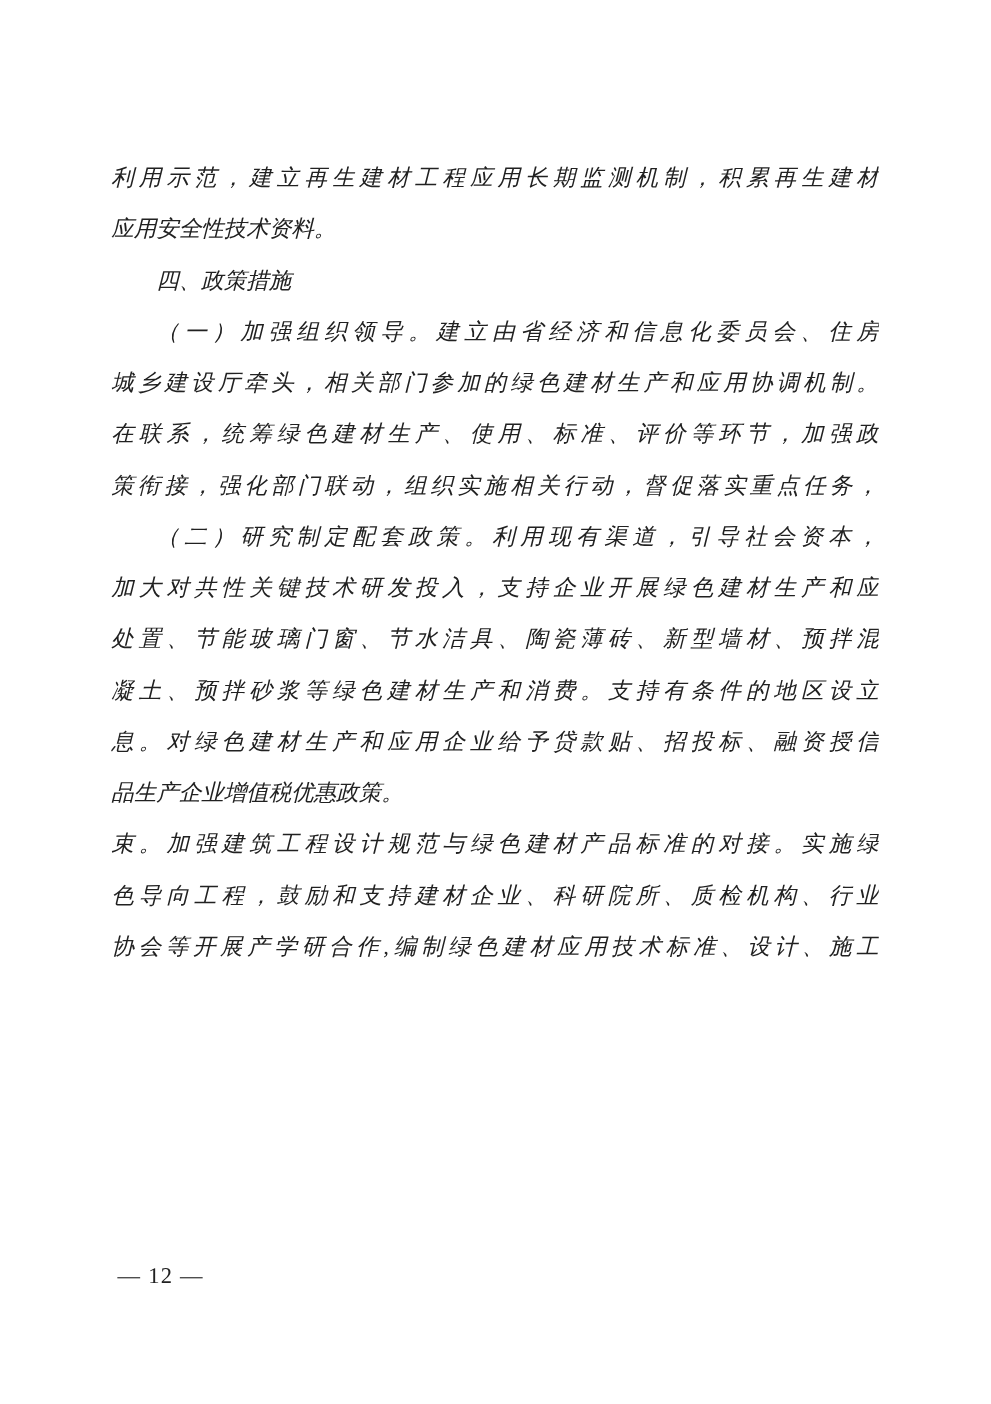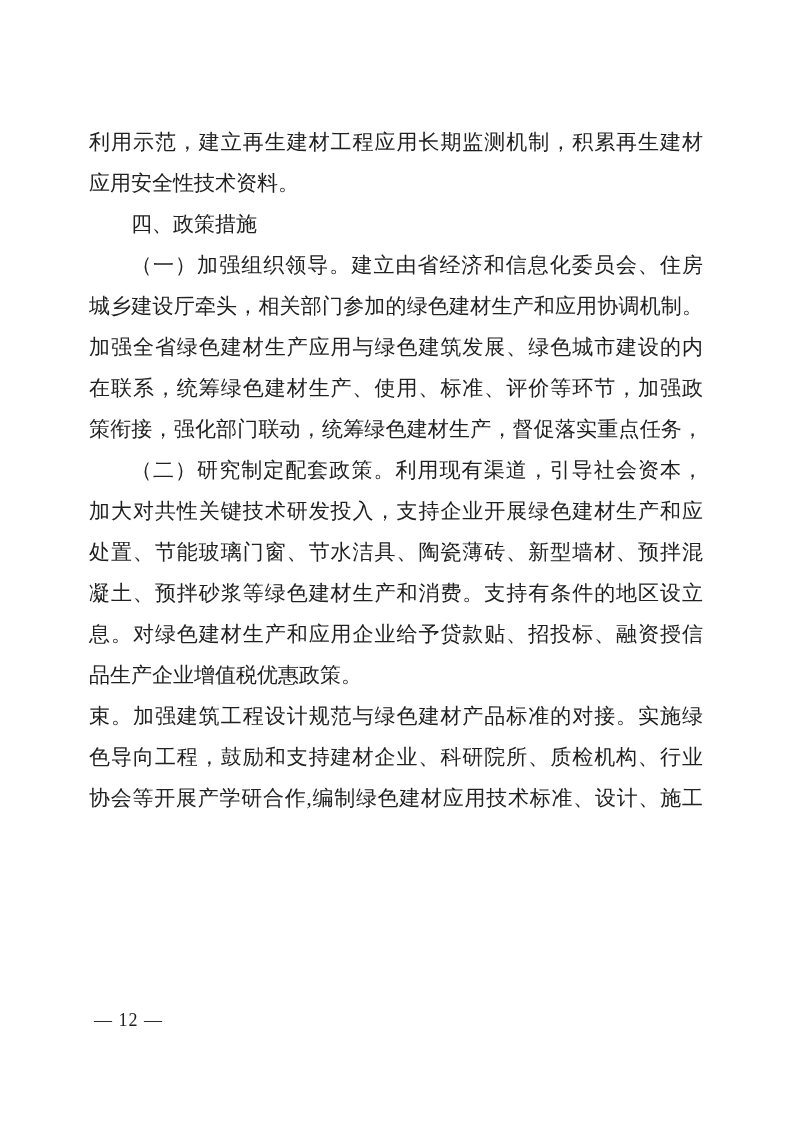--- a/index.html
+++ b/index.html
@@ -15,28 +15,29 @@
     font-family: "Liberation Serif", "DejaVu Serif", serif;
     color: #212121;
   }
   .content {
     position: absolute;
     left: 89px;
     top: 122px;
     width: 614px;
   }
   .tline {
-    font-size: 21px;
+    font-size: 18px;
     line-height: 41px;
     height: 41px;
     overflow: hidden;
     text-align: justify;
     text-align-last: justify;
     text-justify: inter-ideograph;
     font-kerning: none;
+    font-style: italic;
   }
   .tline.end {
     text-align-last: left;
   }
   .tline.ind {
     text-indent: 2em;
   }
   .tline.head {
     text-align-last: left;
     text-indent: 2em;
@@ -57,23 +58,22 @@
 
 <div class="content">
 
   <div class="tline">利用示范，建立再生建材工程应用长期监测机制，积累再生建材</div>
   <div class="tline end">应用安全性技术资料。</div>
 
   <div class="tline head">四、政策措施</div>
 
   <div class="tline ind">（一）加强组织领导。建立由省经济和信息化委员会、住房</div>
   <div class="tline">城乡建设厅牵头，相关部门参加的绿色建材生产和应用协调机制。</div>
-  <div class="tline">加强全省绿色建材生产应用与绿色建筑发展、绿色城市建设的内</div>
   <div class="tline">在联系，统筹绿色建材生产、使用、标准、评价等环节，加强政</div>
-  <div class="tline">策衔接，强化部门联动，统筹绿色建材生产，督促落实重点任务，</div>
+  <div class="tline">策衔接，强化部门联动，组织实施相关行动，督促落实重点任务，</div>
 
   <div class="tline ind">（二）研究制定配套政策。利用现有渠道，引导社会资本，</div>
   <div class="tline">加大对共性关键技术研发投入，支持企业开展绿色建材生产和应</div>
   <div class="tline">处置、节能玻璃门窗、节水洁具、陶瓷薄砖、新型墙材、预拌混</div>
   <div class="tline">凝土、预拌砂浆等绿色建材生产和消费。支持有条件的地区设立</div>
   <div class="tline">息。对绿色建材生产和应用企业给予贷款贴、招投标、融资授信</div>
   <div class="tline end">品生产企业增值税优惠政策。</div>
 
   <div class="tline">束。加强建筑工程设计规范与绿色建材产品标准的对接。实施绿</div>
   <div class="tline">色导向工程，鼓励和支持建材企业、科研院所、质检机构、行业</div>

